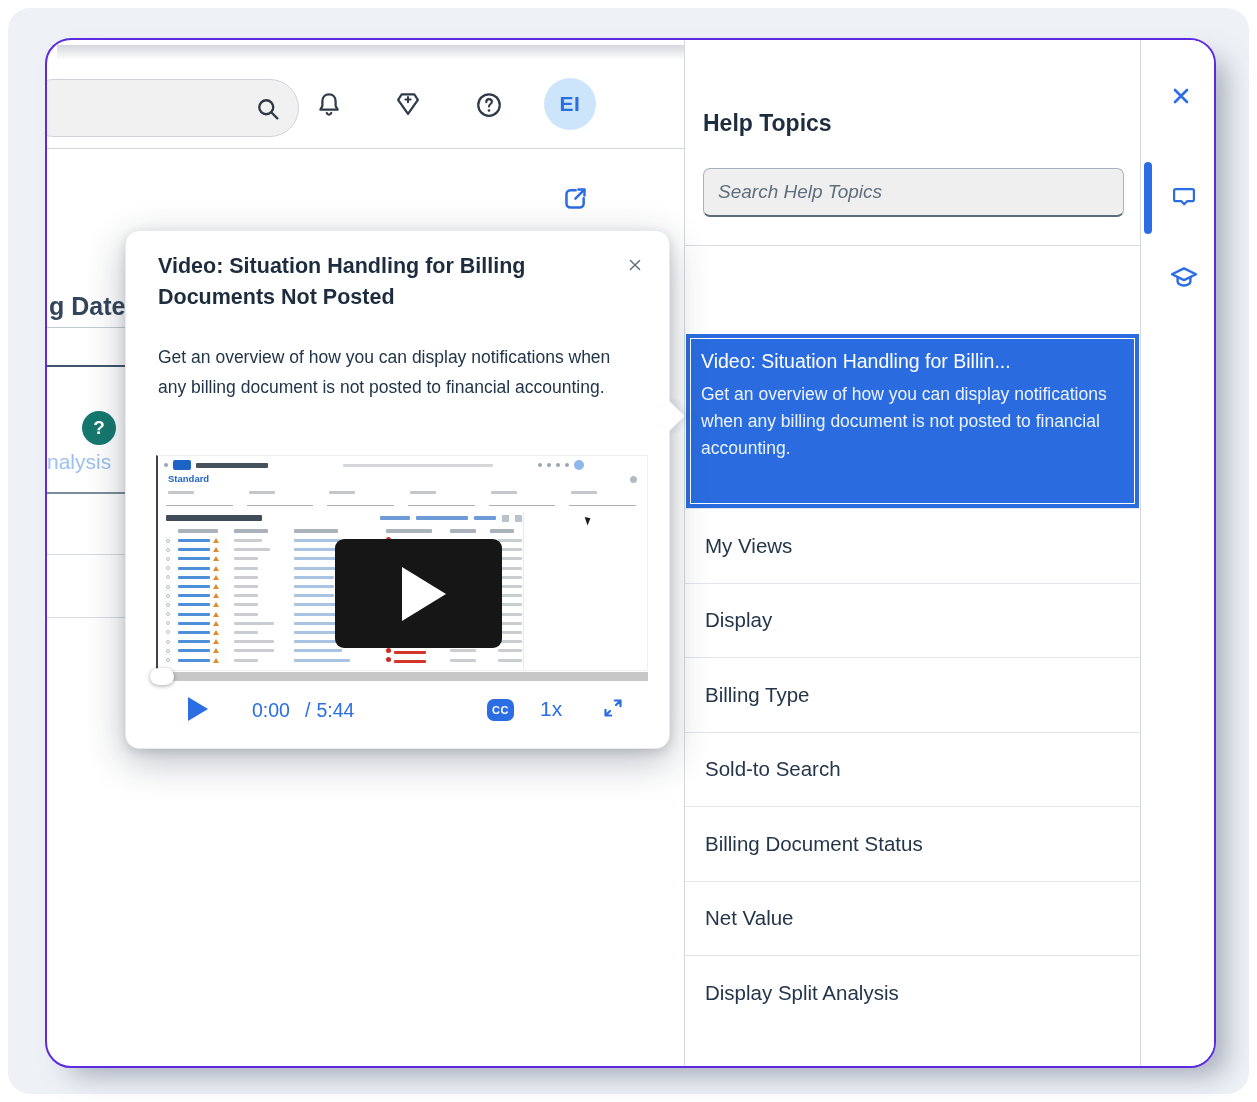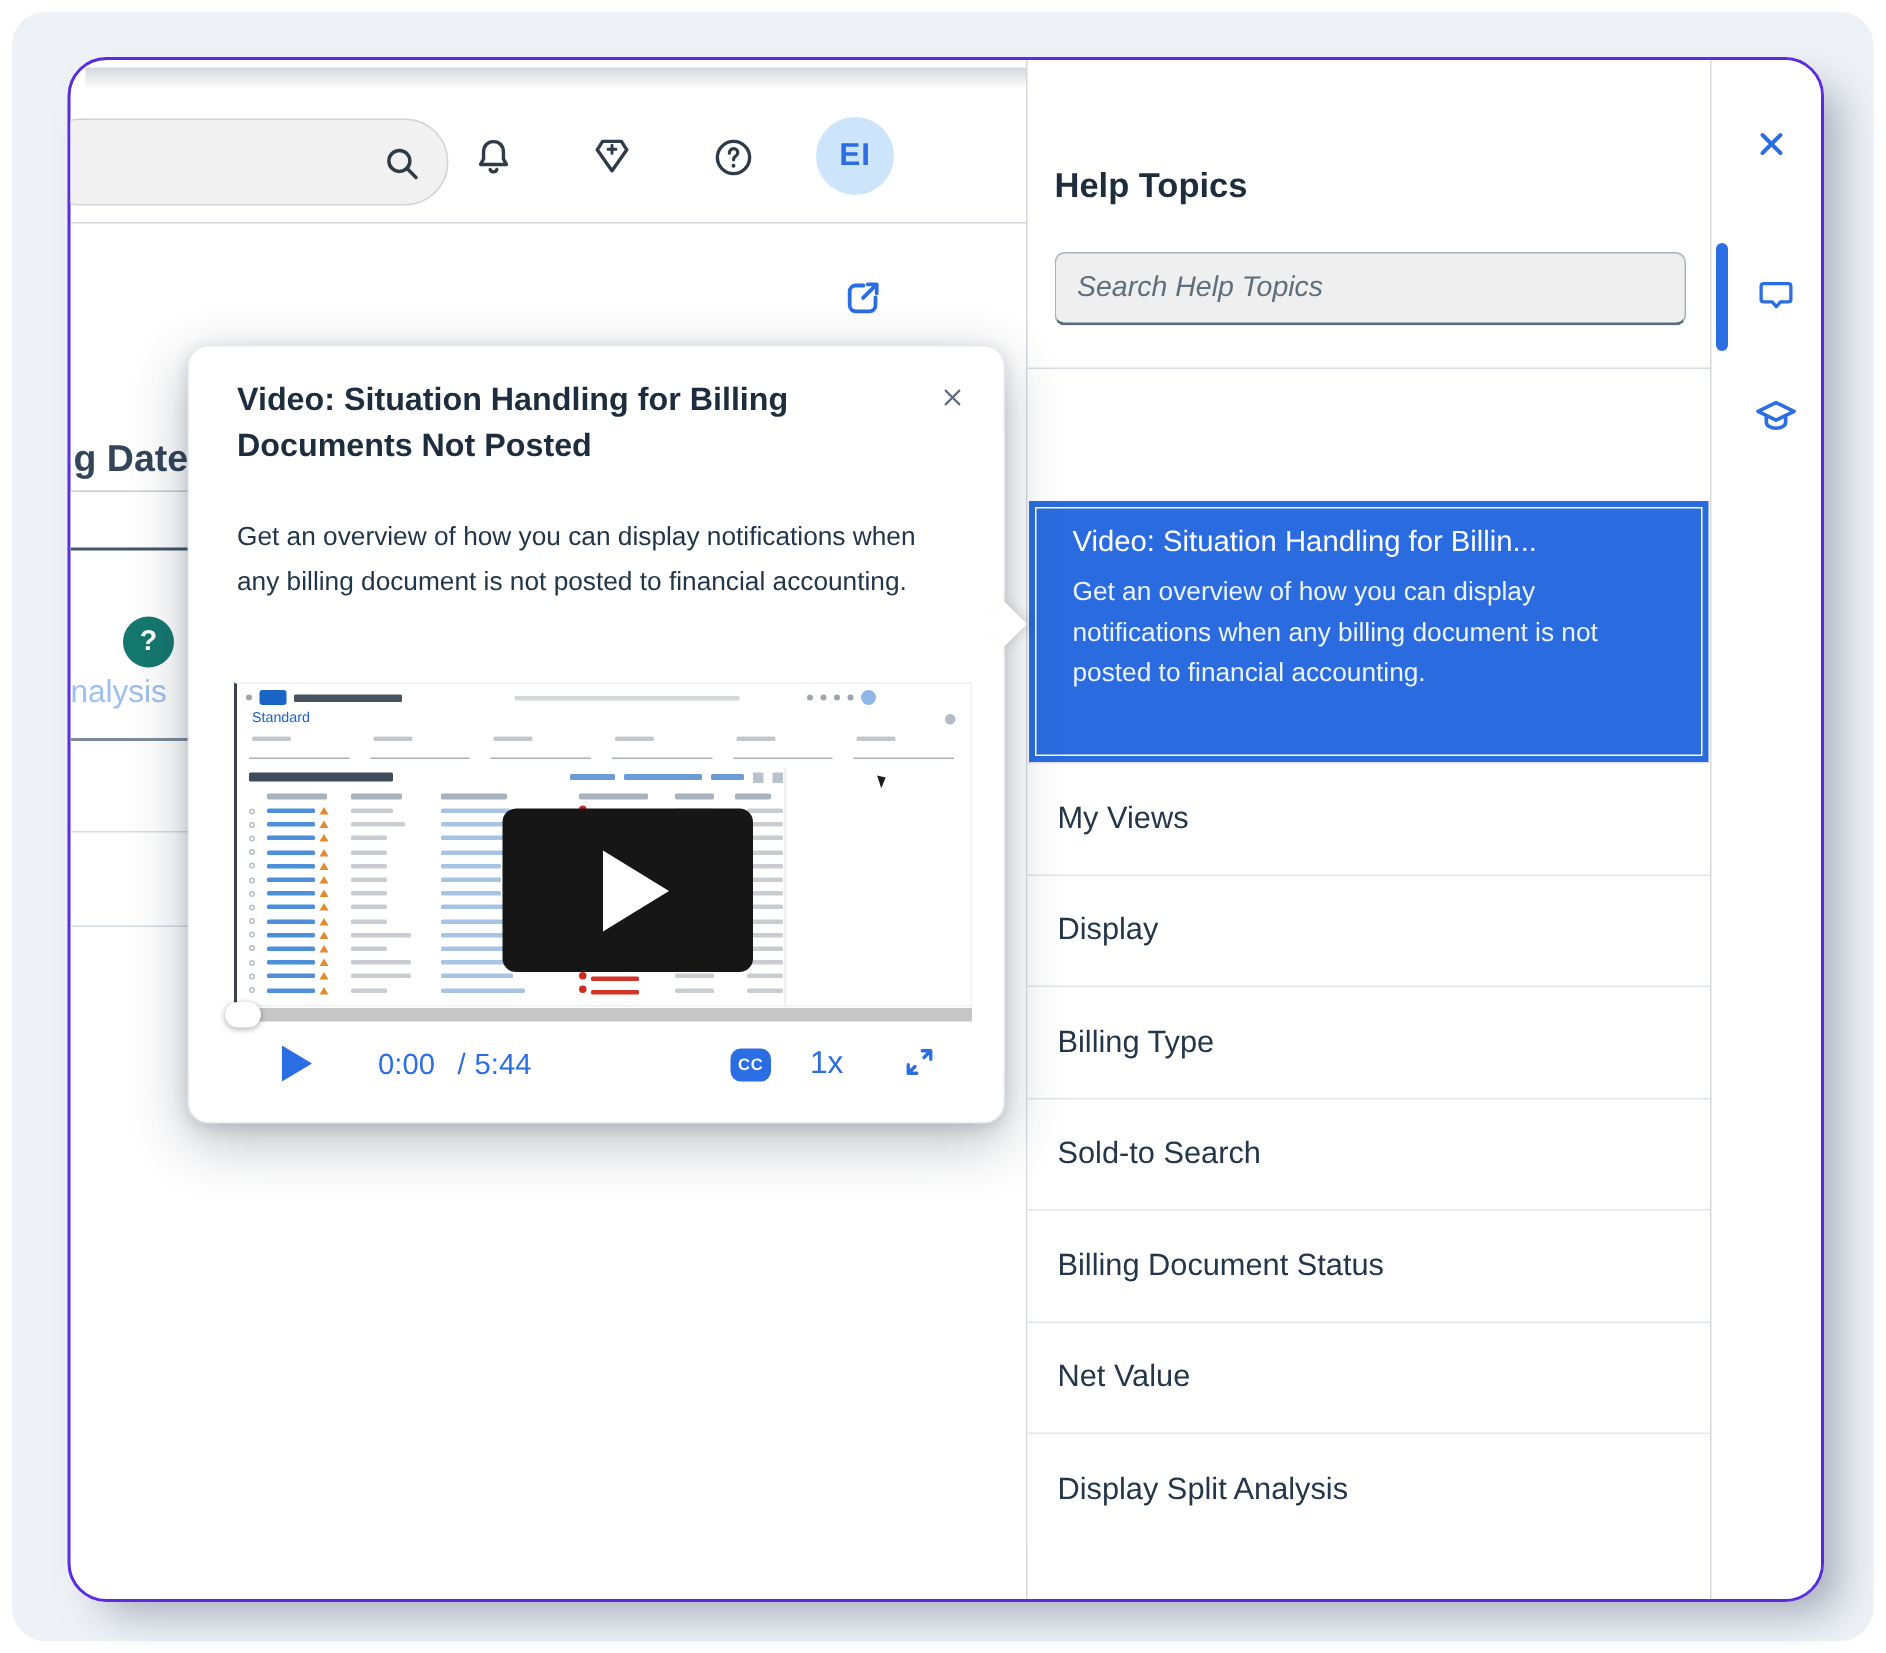--- a/index.html
+++ b/index.html
@@ -53,21 +53,21 @@
   .hp-title{left:18px;top:70px;font-size:23px;font-weight:bold;}
   .hp-search{left:18px;top:128px;width:421px;height:49px;background:#efefef;
     border:1px solid #a9b2bc;border-bottom:2px solid #5b6b7c;border-radius:7px;
     font-size:19px;padding:0 14px;color:#2a3a4a;font-family:"Liberation Sans",sans-serif;}
   .hp-search::placeholder{font-style:italic;color:#5f6e7d;}
   .hp-divider{left:0;top:205px;width:455px;height:1px;background:#d9dde1;}
   .whats-btn{left:18px;top:230px;width:421px;height:48px;background:#fff;
     border:1px solid var(--accent);border-radius:10px;color:var(--accent);
     font-size:19.5px;font-family:"Liberation Sans",sans-serif;cursor:pointer;}
   .topic-card{left:1px;top:294px;width:453px;height:174px;background:var(--card-blue);
-    padding:16px 29px;cursor:pointer;}
+    padding:16px 15px;cursor:pointer;}
   .topic-card::after{content:"";position:absolute;inset:4px;border:1.5px solid #fff;pointer-events:none;}
   .tc-title{color:#fff;font-size:19.5px;margin-bottom:8px;white-space:nowrap;overflow:hidden;}
   .tc-desc{color:#ecf3ff;font-size:17.5px;line-height:27px;}
   .topic-list{left:0;top:468px;width:455px;list-style:none;}
   .topic-list li{height:74.5px;border-top:1px solid #e2e5e9;display:flex;align-items:center;
     padding-left:20px;font-size:20.5px;color:#24364a;cursor:pointer;background:#fff;}
 
   
   .icon-strip{left:1095px;top:0;width:72px;height:1030px;background:#fff;}
   .strip-close{left:27px;top:44px;width:24px;height:24px;cursor:pointer;}
@@ -105,21 +105,21 @@
   .ctrl-speed{left:414px;top:466px;font-size:21px;color:var(--accent);cursor:pointer;}
   .ctrl-expand{left:474px;top:464px;width:26px;height:26px;cursor:pointer;}
 
   
   .mini{position:absolute;inset:0;font-size:0;}
   .mini .bar{display:inline-block;height:3px;border-radius:1px;background:#c9ccd0;vertical-align:middle;}
   .m-head{left:6px;top:3px;width:480px;height:12px;display:flex;align-items:center;gap:5px;}
   .m-logo{width:18px;height:10px;background:#1c63c6;border-radius:2px;}
   .m-dot{width:4px;height:4px;border-radius:50%;background:#9aa6b1;}
   .m-bluedot{width:10px;height:10px;border-radius:50%;background:#8fb6e8;}
-  .m-standard{left:10px;top:17px;font-size:9.5px;font-weight:normal;color:#1c63c6;}
+  .m-standard{left:10px;top:17px;font-size:9.5px;font-weight:bold;color:#1c63c6;}
   .m-gear{left:472px;top:20px;width:7px;height:7px;border-radius:50%;background:#b3bcc5;}
   .m-filters{left:8px;top:34px;width:470px;height:18px;display:flex;gap:14px;}
   .m-filters .mf{flex:1;position:relative;}
   .m-filters .mf .lbl{position:absolute;left:2px;top:1px;width:26px;height:3px;background:#c3c7cc;border-radius:1px;}
   .m-filters .mf .inp{position:absolute;left:0;top:9px;width:100%;height:7px;border-bottom:1px solid #aab3bc;}
   .m-toolbar{left:8px;top:56px;width:356px;height:12px;display:flex;align-items:center;justify-content:space-between;}
   .m-tb-title{width:96px;height:6px;background:#3f4c59;border-radius:1px;}
   .m-tb-right{display:flex;gap:6px;align-items:center;}
   .m-tb-right .b{height:4px;border-radius:1px;background:#6d9bd8;display:inline-block;}
   .m-colhead{left:8px;top:72px;width:356px;height:6px;display:flex;gap:0;align-items:center;}

